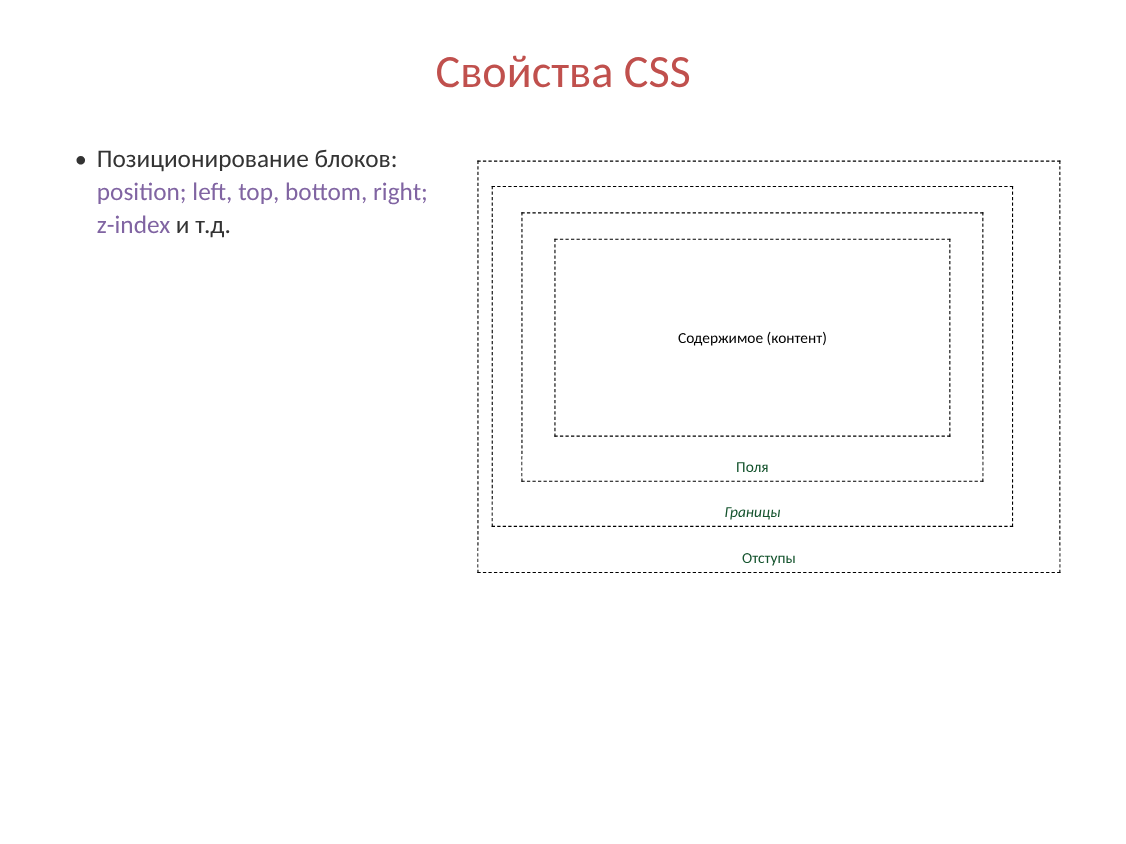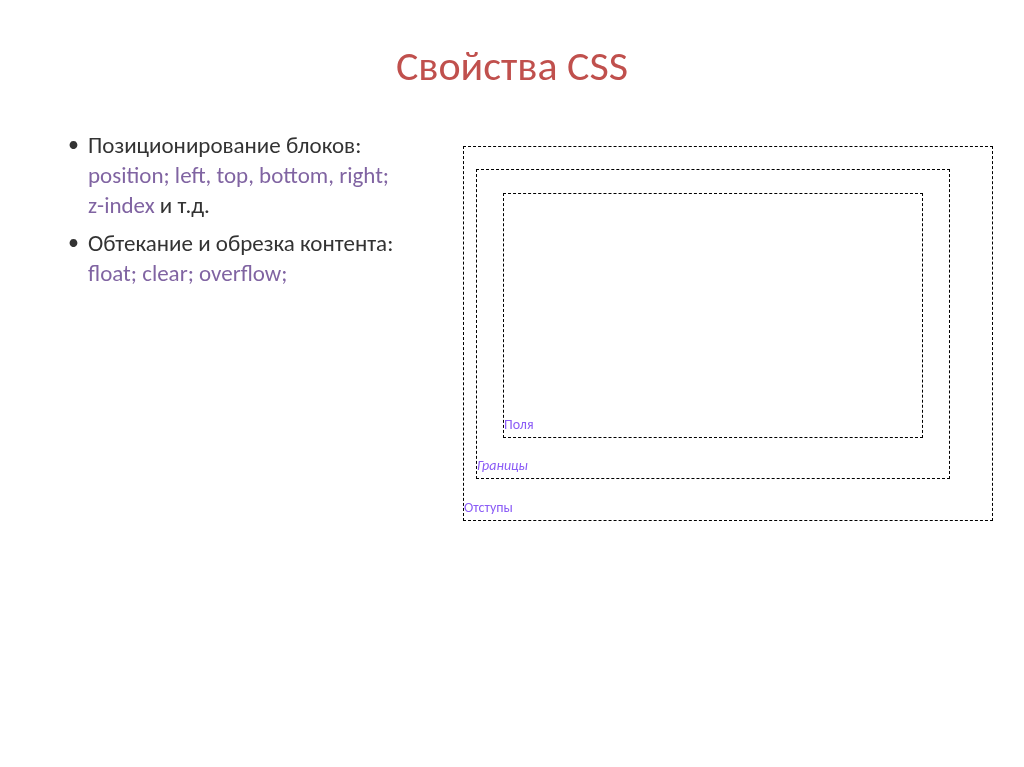--- a/index.html
+++ b/index.html
@@ -19,21 +19,21 @@
   .title {
     text-align: center;
     font-size: 42px;
     color: #c0504d;
     font-weight: 400;
     margin-bottom: 40px;
     margin-top: 10px;
   }
   .content {
     display: flex;
-    gap: 48px;
+    gap: 19px;
   }
   .bullets {
     width: 340px;
     font-size: 23px;
     color: #333;
     line-height: 1.3;
   }
   .bullets ul {
     list-style: none;
     padding-left: 0;
@@ -62,23 +62,23 @@
   }
   .box {
     position: absolute;
     border: 1.5px dashed #000;
   }
   .box-label {
     position: absolute;
     bottom: 3px;
     left: 0;
     right: 0;
-    text-align: left;
+    text-align: center;
     font-size: 14px;
-    color: #8b5cf6;
+    color: #14532d;
     background: #fff;
     padding: 1px 0;
   }
   .box-content-label {
     position: absolute;
     top: 50%;
     left: 0;
     right: 0;
     text-align: center;
     font-size: 14px;
@@ -115,31 +115,31 @@
 
 <div class="slide">
   <h1 class="title">Свойства CSS</h1>
 
   <div class="content">
     <div class="bullets">
       <ul>
         <li>
           <span>Позиционирование блоков: </span><span class="css-word">position; left, top, bottom, right; z-index</span><span> и т.д.</span>
         </li>
-        <li>
-          <span>Обтекание и обрезка контента: </span><span class="css-word">float; clear; overflow;</span><span></span>
-        </li>
       </ul>
     </div>
 
     <div class="diagram">
       <div class="box margin-box">
         <div class="box-label">Отступы</div>
       </div>
       <div class="box border-box">
         <div class="box-label">Границы</div>
       </div>
       <div class="box padding-box">
         <div class="box-label">Поля</div>
       </div>
+      <div class="box content-box">
+        <div class="box-content-label">Содержимое (контент)</div>
+      </div>
     </div>
   </div>
 </div>
 
 </body></html>

